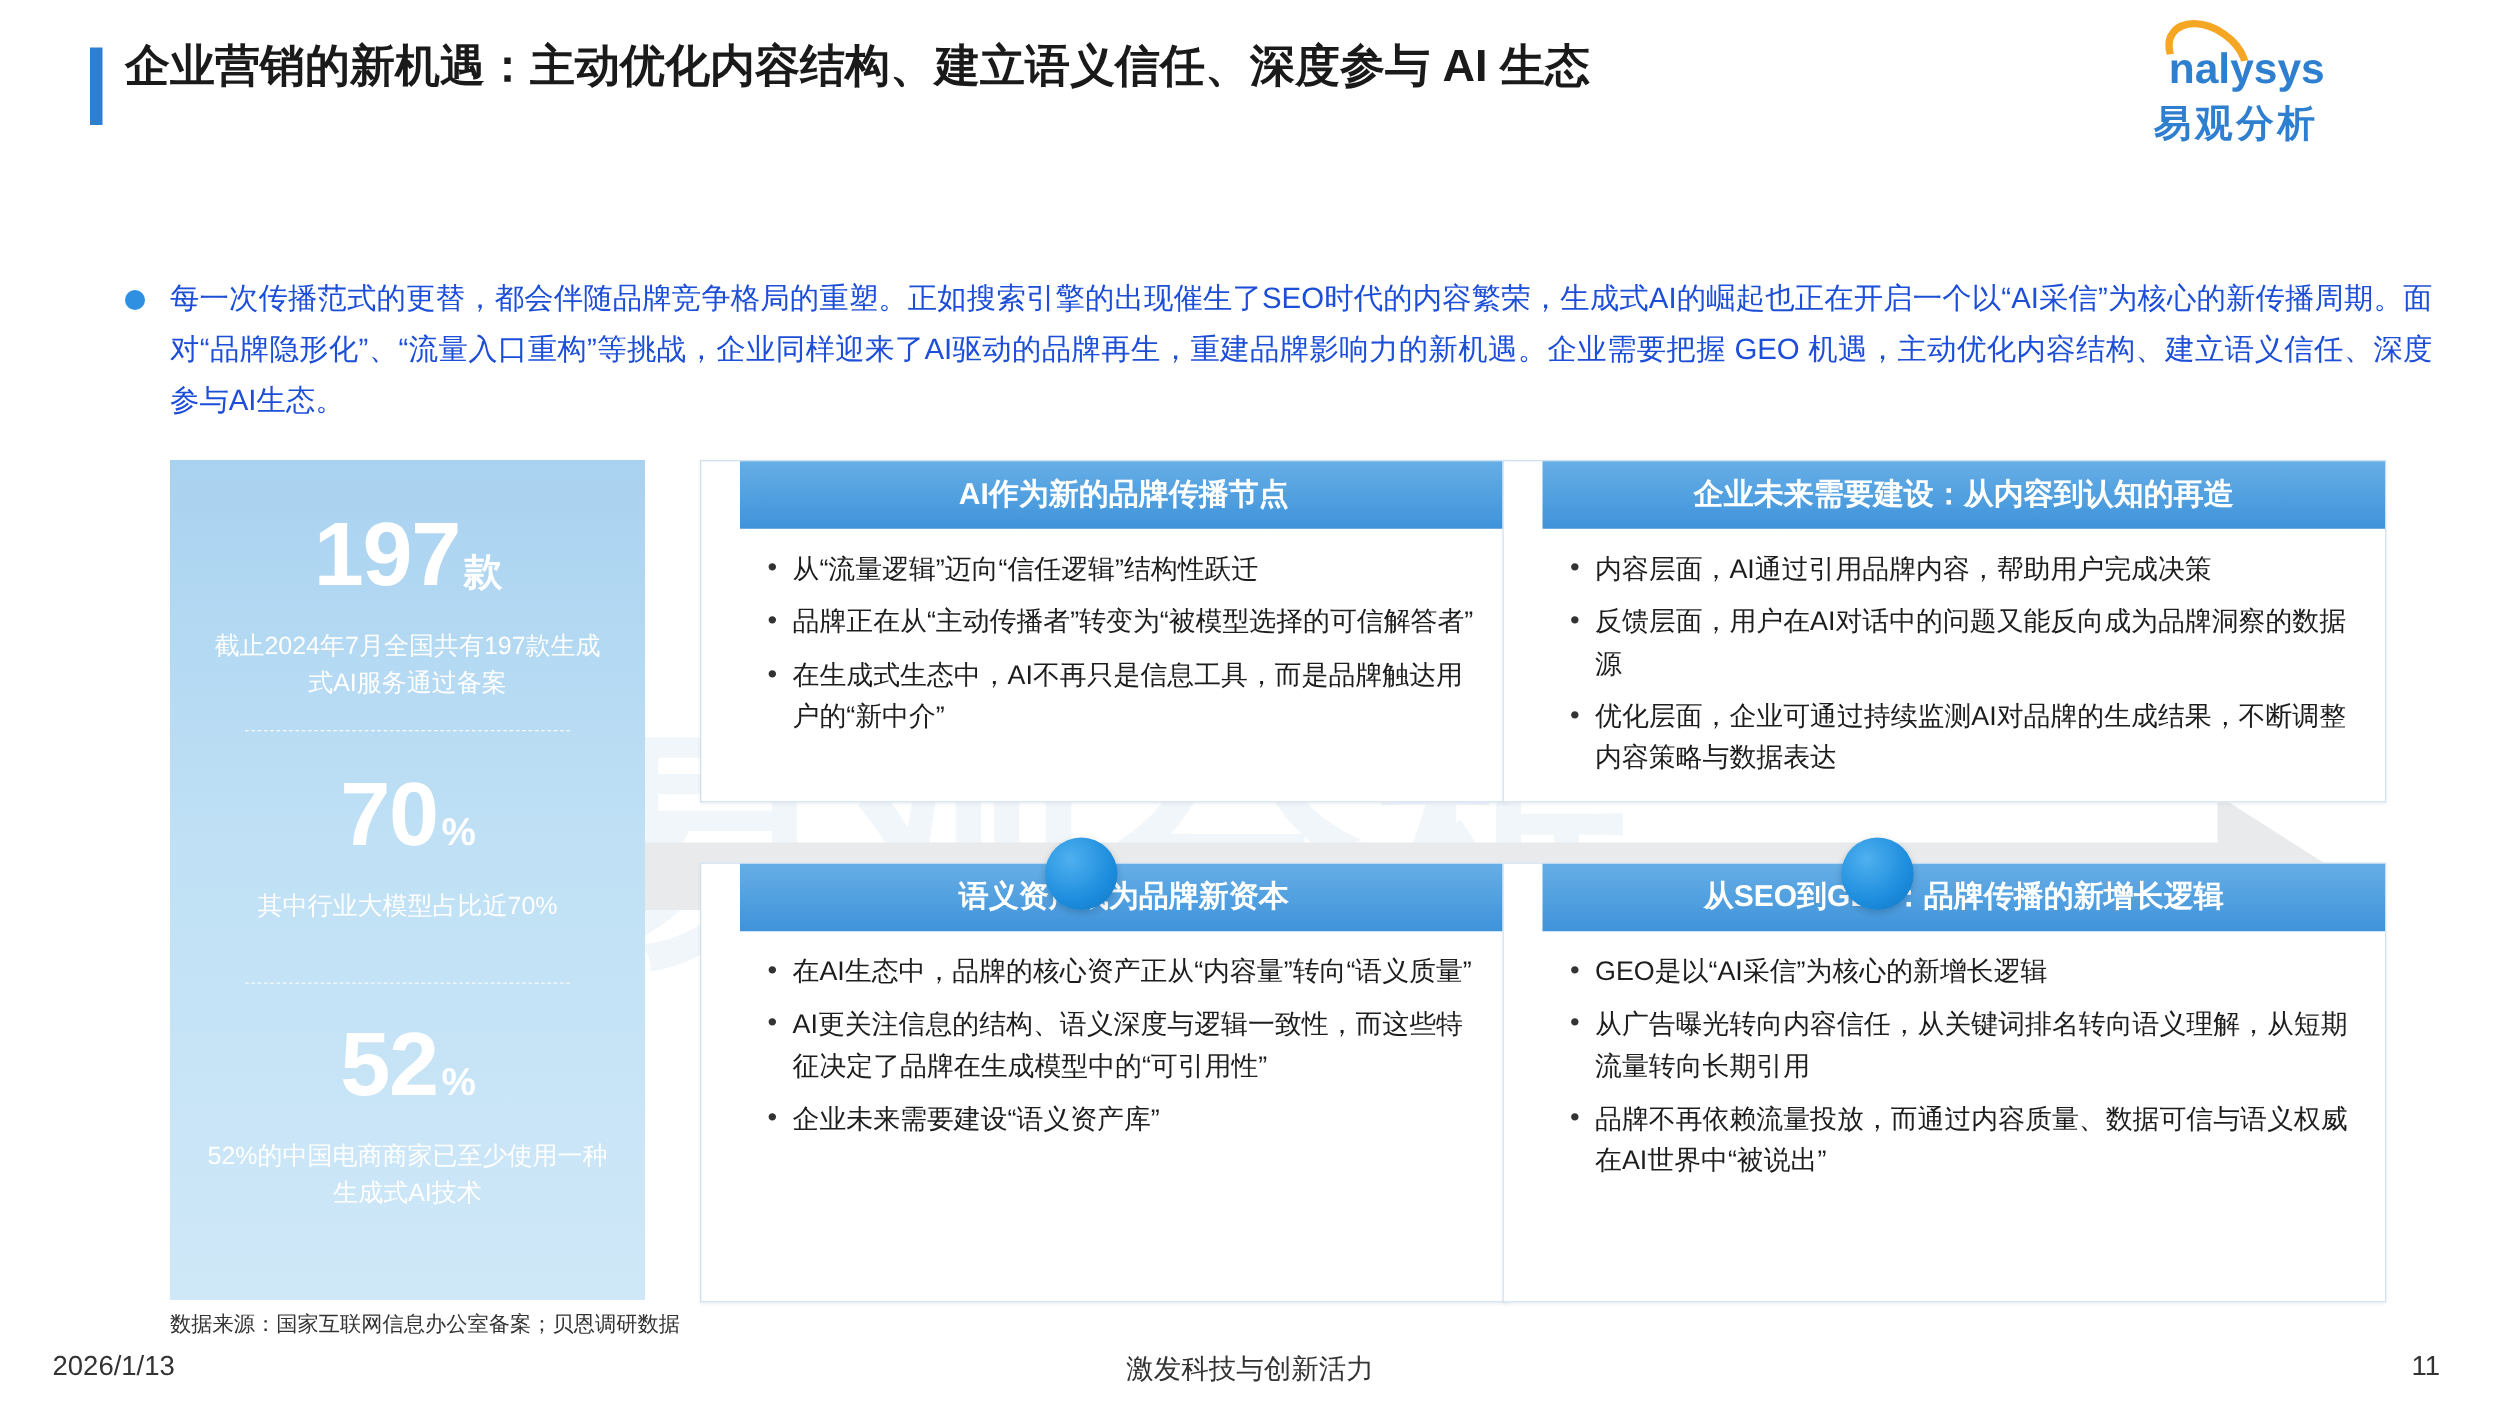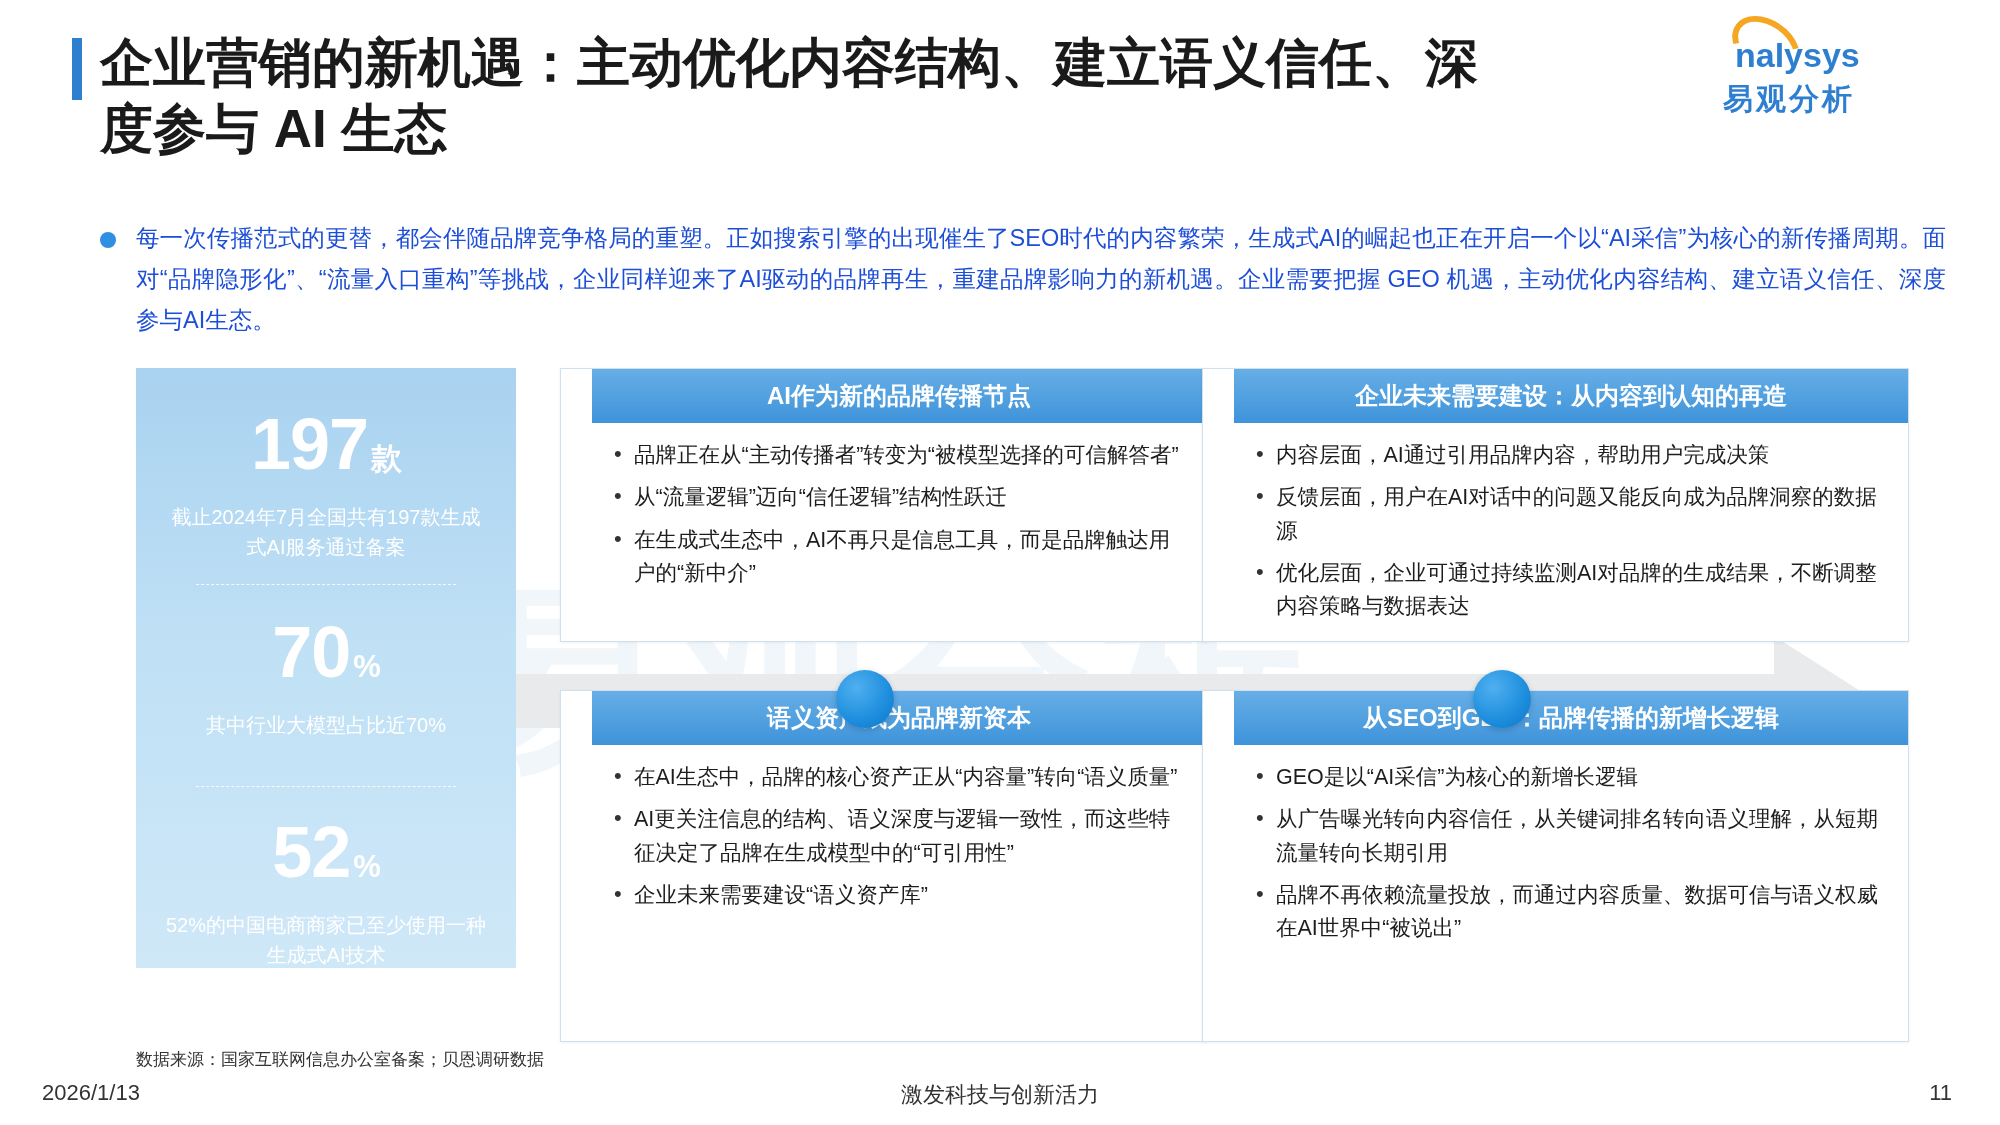--- a/index.html
+++ b/index.html
@@ -22,21 +22,21 @@
     top: 38px;
     width: 10px;
     height: 62px;
     background: #2f7fd1;
   }
   .page-title {
     position: absolute;
     left: 100px;
     top: 30px;
     width: 1420px;
-    font-size: 53px;
+    font-size: 36px;
     font-weight: bold;
     line-height: 1.25;
     color: #1a1a1a;
     letter-spacing: 0px;
   }
 
   .logo {
     position: absolute;
     right: 52px;
     top: 36px;
@@ -112,21 +112,21 @@
     white-space: nowrap;
     pointer-events: none;
   }
 
   
   .stats {
     position: absolute;
     left: 0;
     top: 0;
     width: 380px;
-    height: 600px;
+    height: 672px;
     background: linear-gradient(180deg, #a9d2f0 0%, #bfe0f5 45%, #cfe8f8 100%);
     padding: 0;
   }
   .stat {
     position: absolute;
     left: 0;
     width: 380px;
     text-align: center;
     color: #ffffff;
   }
@@ -305,22 +305,22 @@
     <div class="stat stat-3">
       <div class="stat-num"><span>52</span><span class="unit">%</span></div>
       <div class="stat-desc">52%的中国电商商家已至少使用一种生成式AI技术</div>
     </div>
   </div>
 
   <div class="card card-a">
     <div class="card-head">AI作为新的品牌传播节点</div>
     <div class="card-body">
       <ul>
+        <li>从“流量逻辑”迈向“信任逻辑”结构性跃迁</li>
         <li>品牌正在从“主动传播者”转变为“被模型选择的可信解答者”</li>
-        <li>从“流量逻辑”迈向“信任逻辑”结构性跃迁</li>
         <li>在生成式生态中，AI不再只是信息工具，而是品牌触达用户的“新中介”</li>
       </ul>
     </div>
   </div>
 
   <div class="card card-b">
     <div class="card-head">企业未来需要建设：从内容到认知的再造</div>
     <div class="card-body">
       <ul>
         <li>内容层面，AI通过引用品牌内容，帮助用户完成决策</li>

